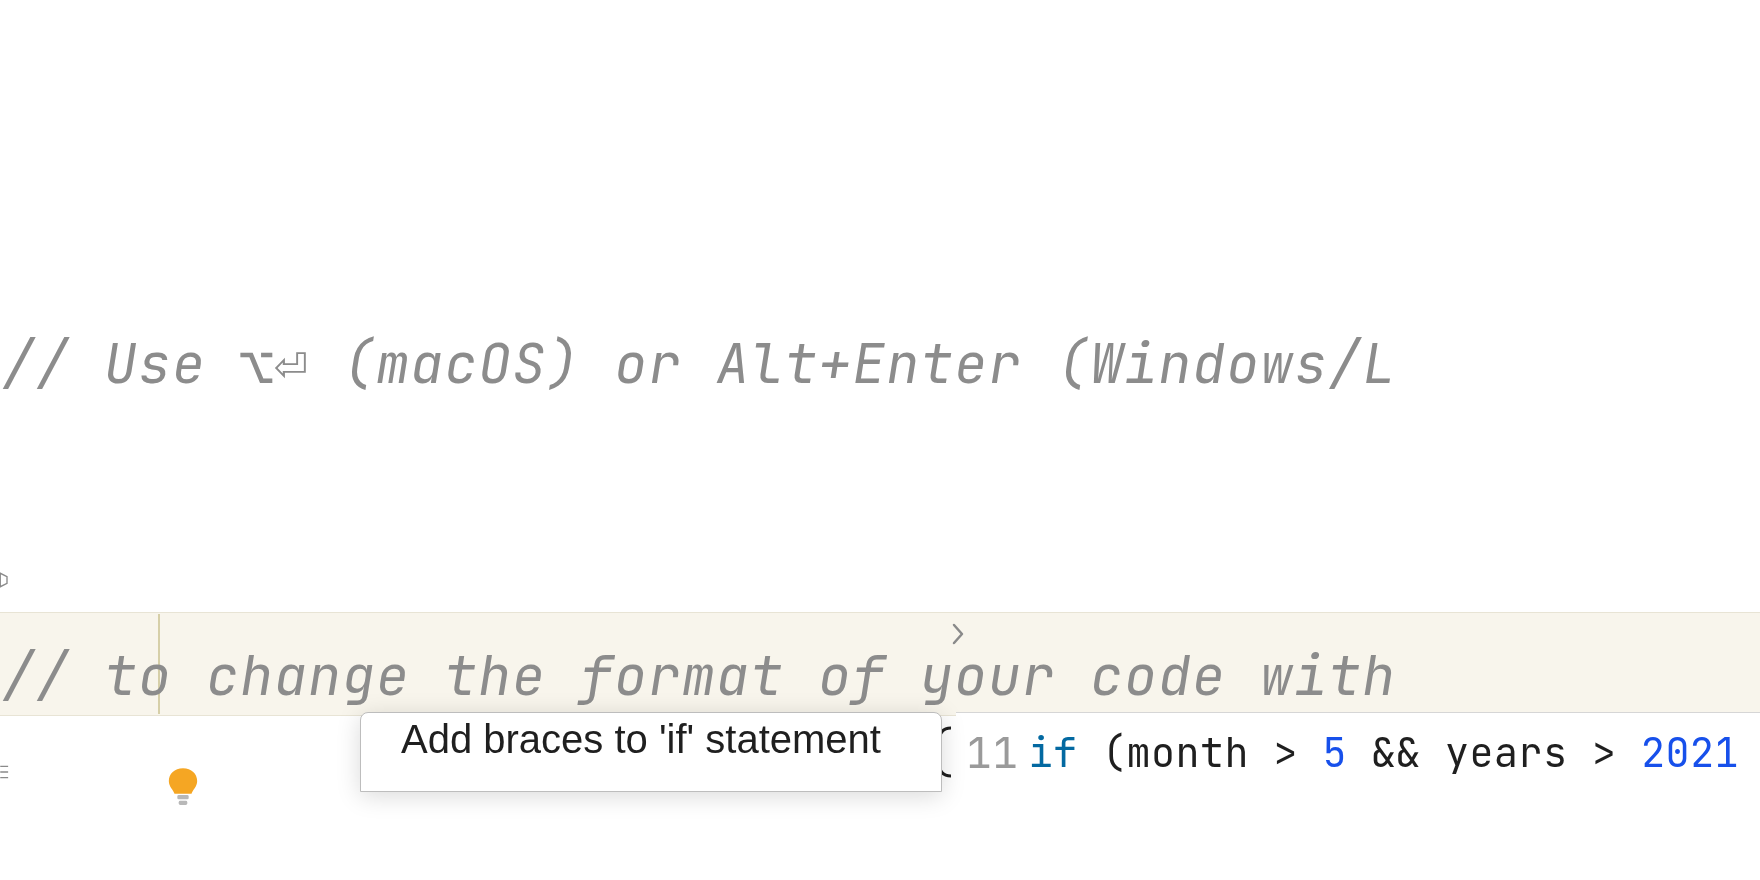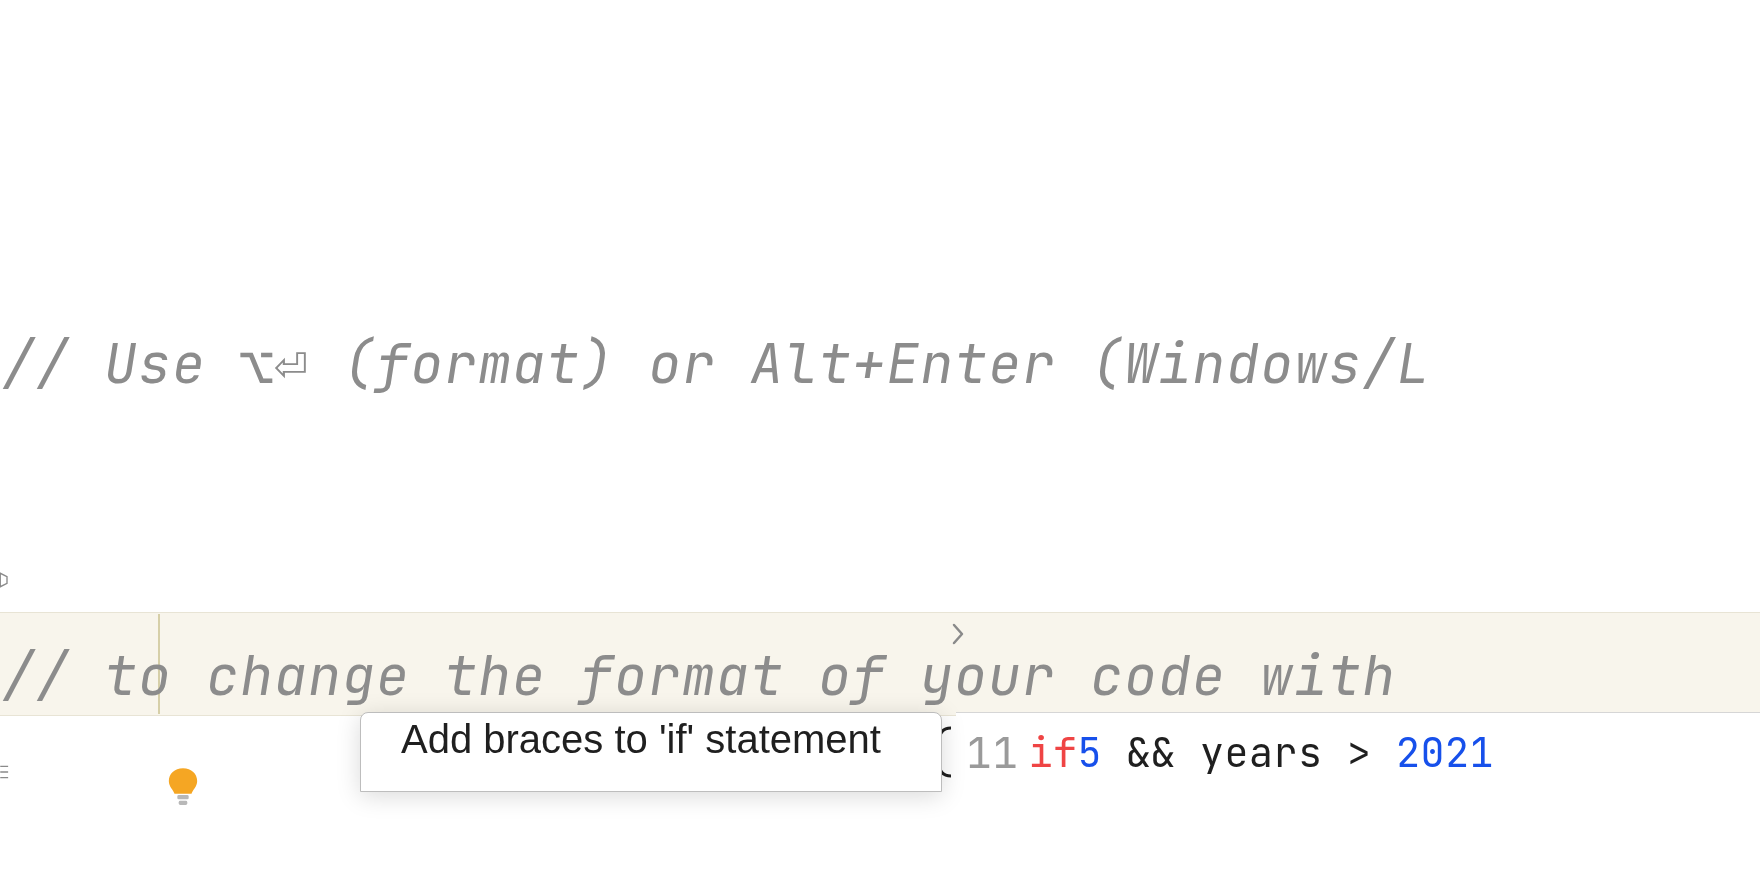--- a/index.html
+++ b/index.html
@@ -41,21 +41,21 @@
     height: 104px;
     width: 100%;
     background: #f8f5ec;
     border-top: 1px solid #e8e4d5;
     border-bottom: 1px solid #e8e4d5;
     z-index: 0;
   }
   .code-area { z-index: 1; position: absolute; }
   
   .c-comment { color: #8c8c8c; font-style: italic; }
-  .c-keyword { color: #ef4444; text-align: right; }
+  .c-keyword { color: #0369a1; text-align: right; }
   .c-num { color: #1750eb; }
   .c-plain { color: #1f1f1f; }
 
   
   .gutter {
     position: absolute;
     left: 0;
     top: 0;
     width: 8px;
     z-index: 2;
@@ -186,21 +186,21 @@
       <path d="M12 2 C6 2 2 6 2 11 C2 15 5 17 6 20 L18 20 C19 17 22 15 22 11 C22 6 18 2 12 2 Z" fill="#f5a623"></path>
       <rect x="8" y="21" width="8" height="3" rx="1" fill="#b8b8b8"></rect>
       <rect x="9" y="25" width="6" height="3" rx="1" fill="#b8b8b8"></rect>
     </svg>
   </div>
 
   
   <div class="code-area">
     
     <div class="line">
-      <span class="c-comment">// Use </span><span class="c-comment">⌥⏎</span><span class="c-comment"> (format) or Alt+Enter (Windows/L</span>
+      <span class="c-comment">// Use </span><span class="c-comment">⌥⏎</span><span class="c-comment"> (macOS) or Alt+Enter (Windows/L</span>
     </div>
     <div class="line">
       <span class="c-comment">// to change the format of your code with</span>
     </div>
     
     
     
     
     
     
@@ -227,16 +227,16 @@
 
   <div class="peek-bracket">
     <svg width="24" height="56" viewBox="0 0 24 56">
         <path d="M18 4 Q6 4 6 18 L6 22 Q6 28 0 28 Q6 28 6 34 L6 38 Q6 52 18 52" fill="none" stroke="#1f1f1f" stroke-width="3"></path>
       </svg>
   </div>
 
   
   <div class="preview">
     <span class="ln">11</span>
-    <span class="c-keyword">if</span><span class="c-num">5</span><span class="c-plain"> &amp;&amp; years &gt; </span><span class="c-num">2021</span>
+    <span class="c-keyword">if</span><span class="c-plain"> (month &gt; </span><span class="c-num">5</span><span class="c-plain"> &amp;&amp; years &gt; </span><span class="c-num">2021</span>
   </div>
 
 </div>
 
 </body></html>

